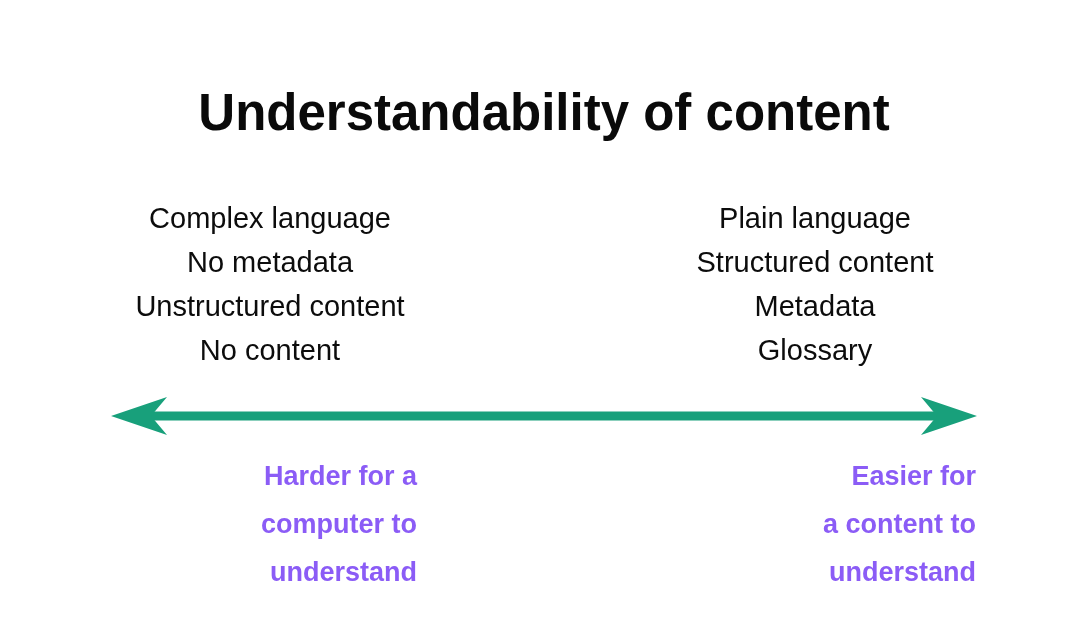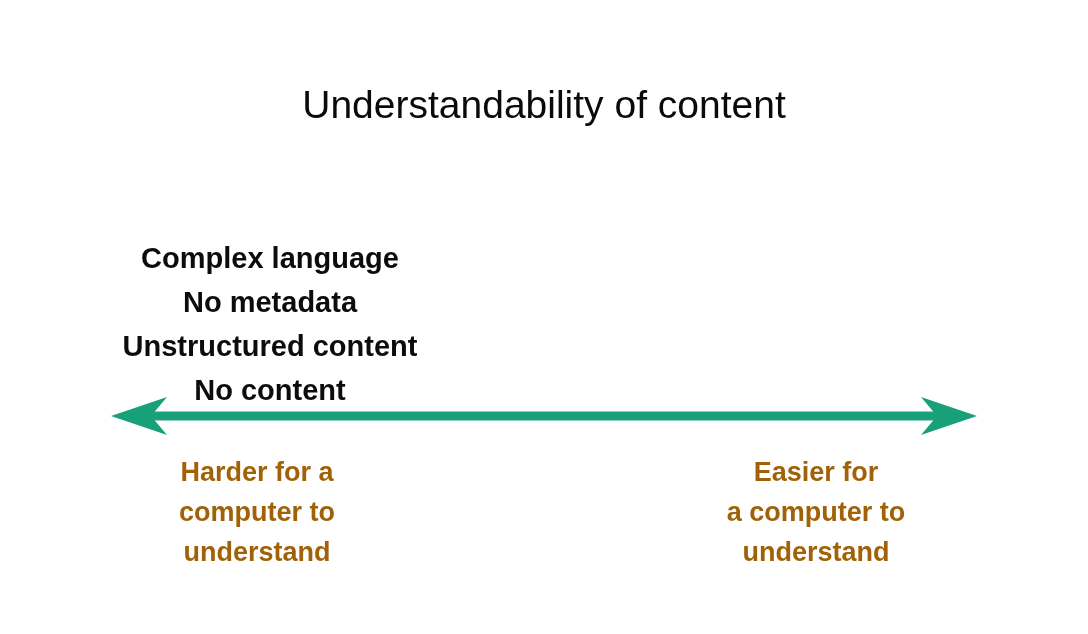--- a/index.html
+++ b/index.html
@@ -14,83 +14,88 @@
     height: 634px;
     background: #ffffff;
     overflow: hidden;
   }
   .title {
     position: absolute;
     top: 83px;
     left: 0;
     width: 1088px;
     text-align: center;
-    font-size: 39px;
-    font-weight: 400;
+    font-size: 51px;
+    font-weight: 700;
     letter-spacing: 0px;
     color: #0a0a0a;
   }
   .attr-list {
     position: absolute;
     top: 196px;
     width: 430px;
     text-align: center;
     font-size: 29px;
-    font-weight: 700;
+    font-weight: 400;
     color: #0c0c0c;
     line-height: 44px;
-    margin-top: 40px;
   }
   .attr-list.left  { left: 55px; }
   .attr-list.right { left: 600px; }
   .arrow-wrap {
     position: absolute;
     top: 394px;
     left: 109px;
     width: 870px;
     height: 44px;
   }
   .caption {
     position: absolute;
     top: 452px;
     width: 320px;
-    text-align: center;
+    text-align: right;
     font-size: 27px;
     font-weight: 700;
-    line-height: 40px;
+    line-height: 48px;
     white-space: pre-line;
-    color: #a16207;
+    color: #8b5cf6;
   }
   .caption.left  { left: 97px; }
   .caption.right { left: 656px; }
 </style>
 </head>
 <body>
 
 <div class="canvas">
 
   <div class="title">Understandability of content</div>
 
   <div class="attr-list left">
     <div>Complex language</div>
     <div>No metadata</div>
     <div>Unstructured content</div>
     <div>No content</div>
   </div>
 
+  <div class="attr-list right">
+    <div>Plain language</div>
+    <div>Structured content</div>
+    <div>Metadata</div>
+    <div>Glossary</div>
+  </div>
 
   <div class="arrow-wrap">
     <svg width="870" height="44" viewBox="0 0 870 44" xmlns="http://www.w3.org/2000/svg">
       <line x1="42" y1="22" x2="828" y2="22" stroke-width="9" stroke="#18a07b"></line>
       <polygon points="2,22 58,3 42,22 58,41" fill="#18a07b"></polygon>
       <polygon points="868,22 812,3 828,22 812,41" fill="#18a07b"></polygon>
     </svg>
   </div>
 
   <div class="caption left">Harder for a
 computer to
 understand</div>
 
   <div class="caption right">Easier for
-a computer to
+a content to
 understand</div>
 
 </div>
 
 </body></html>

